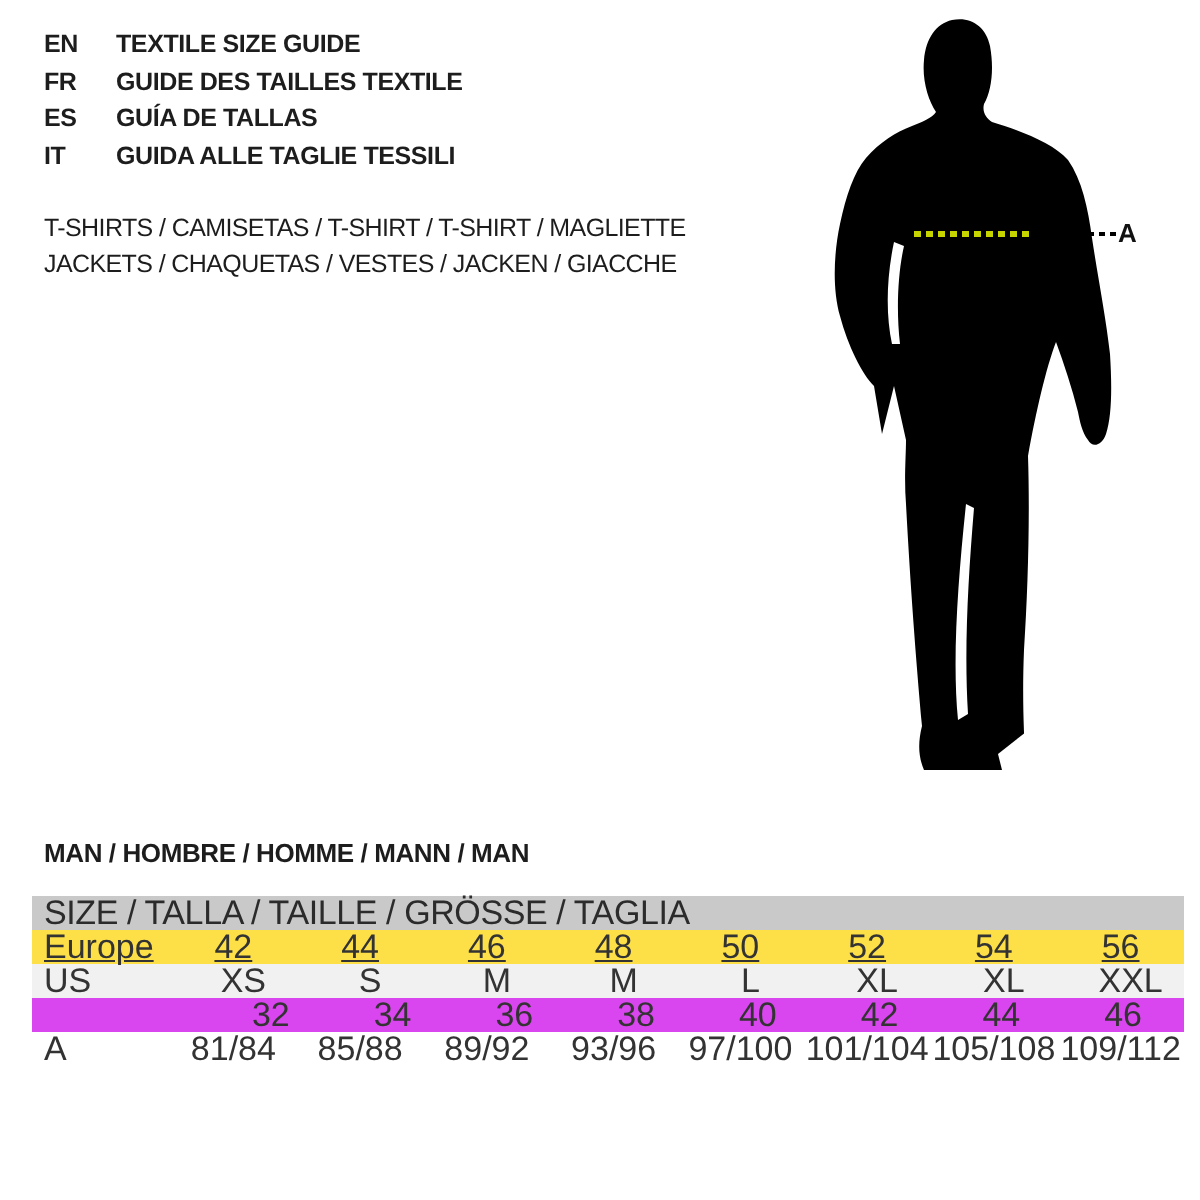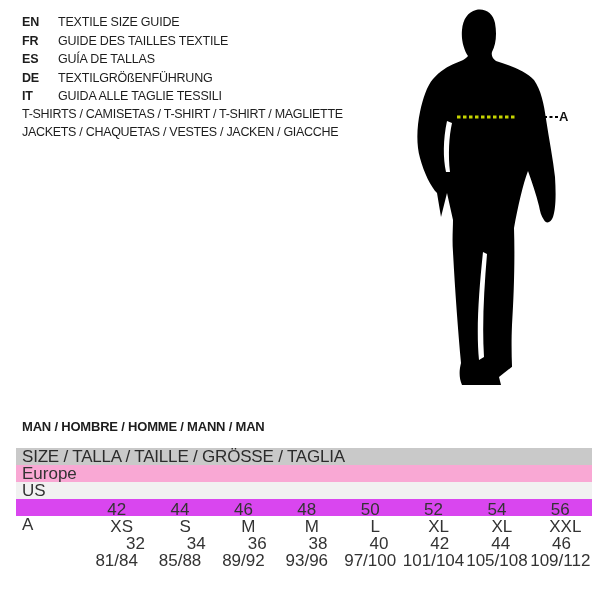--- a/index.html
+++ b/index.html
@@ -4,60 +4,56 @@
 <style>
   html,body{margin:0;padding:0;background:#fff;}
   .canvas{
     position:relative;width:600px;height:600px;background:#fff;overflow:hidden;
     font-family:"Liberation Sans","DejaVu Sans",sans-serif;color:#1d1d1d;
   }
   
   .lang-block{position:absolute;left:22px;top:13px;}
   .lang-row{display:flex;height:18.5px;line-height:18.5px;}
   .lang-code{width:36px;font-size:12.5px;font-weight:700;letter-spacing:-.2px;}
-  .lang-label{font-size:12.5px;font-weight:400;letter-spacing:-.2px;white-space:nowrap;}
+  .lang-label{font-size:12.5px;font-weight:700;letter-spacing:-.2px;white-space:nowrap;}
   
   .categories{position:absolute;left:22px;top:105px;}
   .cat-line{font-size:12.5px;font-weight:400;letter-spacing:-.3px;line-height:18px;white-space:nowrap;}
   
   .figure{position:absolute;left:400px;top:0;width:200px;height:395px;}
   .figure svg{position:absolute;left:0;top:0;}
   .measure-label{position:absolute;left:159px;top:109px;font-size:13px;font-weight:600;color:#111;}
   
   .gender-title{position:absolute;left:22px;top:419px;font-size:13px;font-weight:700;letter-spacing:-.2px;}
   
   .size-table{position:absolute;left:16px;top:448px;width:576px;font-size:17px;}
   .thead{height:17px;line-height:17px;padding-left:6px;color:#2b2b2b;letter-spacing:-.2px;}
   .trow{display:grid;grid-template-columns:69px repeat(8,1fr);height:17px;line-height:17px;color:#333;}
   .tlabel{padding-left:6px;text-align:left;}
-  .tcell{text-align:center;margin-top:36px;}
+  .tcell{text-align:center;}
   
   .footer-note{position:absolute;left:20px;top:549px;font-size:12.5px;font-weight:700;letter-spacing:-.2px;}
 </style>
 </head>
 <body>
 
 <div class="canvas">
 
   <div class="lang-block">
     <div class="lang-row">
       <span class="lang-code">EN</span>
       <span class="lang-label">TEXTILE SIZE GUIDE</span>
     </div>
     <div class="lang-row">
       <span class="lang-code">FR</span>
       <span class="lang-label">GUIDE DES TAILLES TEXTILE</span>
     </div>
     <div class="lang-row">
       <span class="lang-code">ES</span>
       <span class="lang-label">GUÍA DE TALLAS</span>
-    </div>
-    <div class="lang-row">
-      <span class="lang-code">DE</span>
-      <span class="lang-label">TEXTILGRÖßENFÜHRUNG</span>
     </div>
     <div class="lang-row">
       <span class="lang-code">IT</span>
       <span class="lang-label">GUIDA ALLE TAGLIE TESSILI</span>
     </div>
   </div>
 
   <div class="categories">
     <div class="cat-line">T-SHIRTS / CAMISETAS / T-SHIRT / T-SHIRT / MAGLIETTE</div>
     <div class="cat-line">JACKETS / CHAQUETAS / VESTES / JACKEN / GIACCHE</div>
@@ -100,21 +96,21 @@
       <line x1="144" y1="117" x2="158" y2="117" stroke="#000000" stroke-width="2" stroke-dasharray="3 2.5"></line>
     </svg>
     <span class="measure-label">A</span>
   </div>
 
   <div class="gender-title">MAN / HOMBRE / HOMME / MANN / MAN</div>
 
   <div class="size-table">
     <div class="thead" style="background:#c9c9c9;">SIZE / TALLA / TAILLE / GRÖSSE / TAGLIA</div>
 
-    <div class="trow" style="background:#f9a8d4;">
+    <div class="trow" style="background:#fde047;text-decoration:underline;">
       <span class="tlabel">Europe</span>
       <span class="tcell">42</span>
       <span class="tcell">44</span>
       <span class="tcell">46</span>
       <span class="tcell">48</span>
       <span class="tcell">50</span>
       <span class="tcell">52</span>
       <span class="tcell">54</span>
       <span class="tcell">56</span>
     </div>

